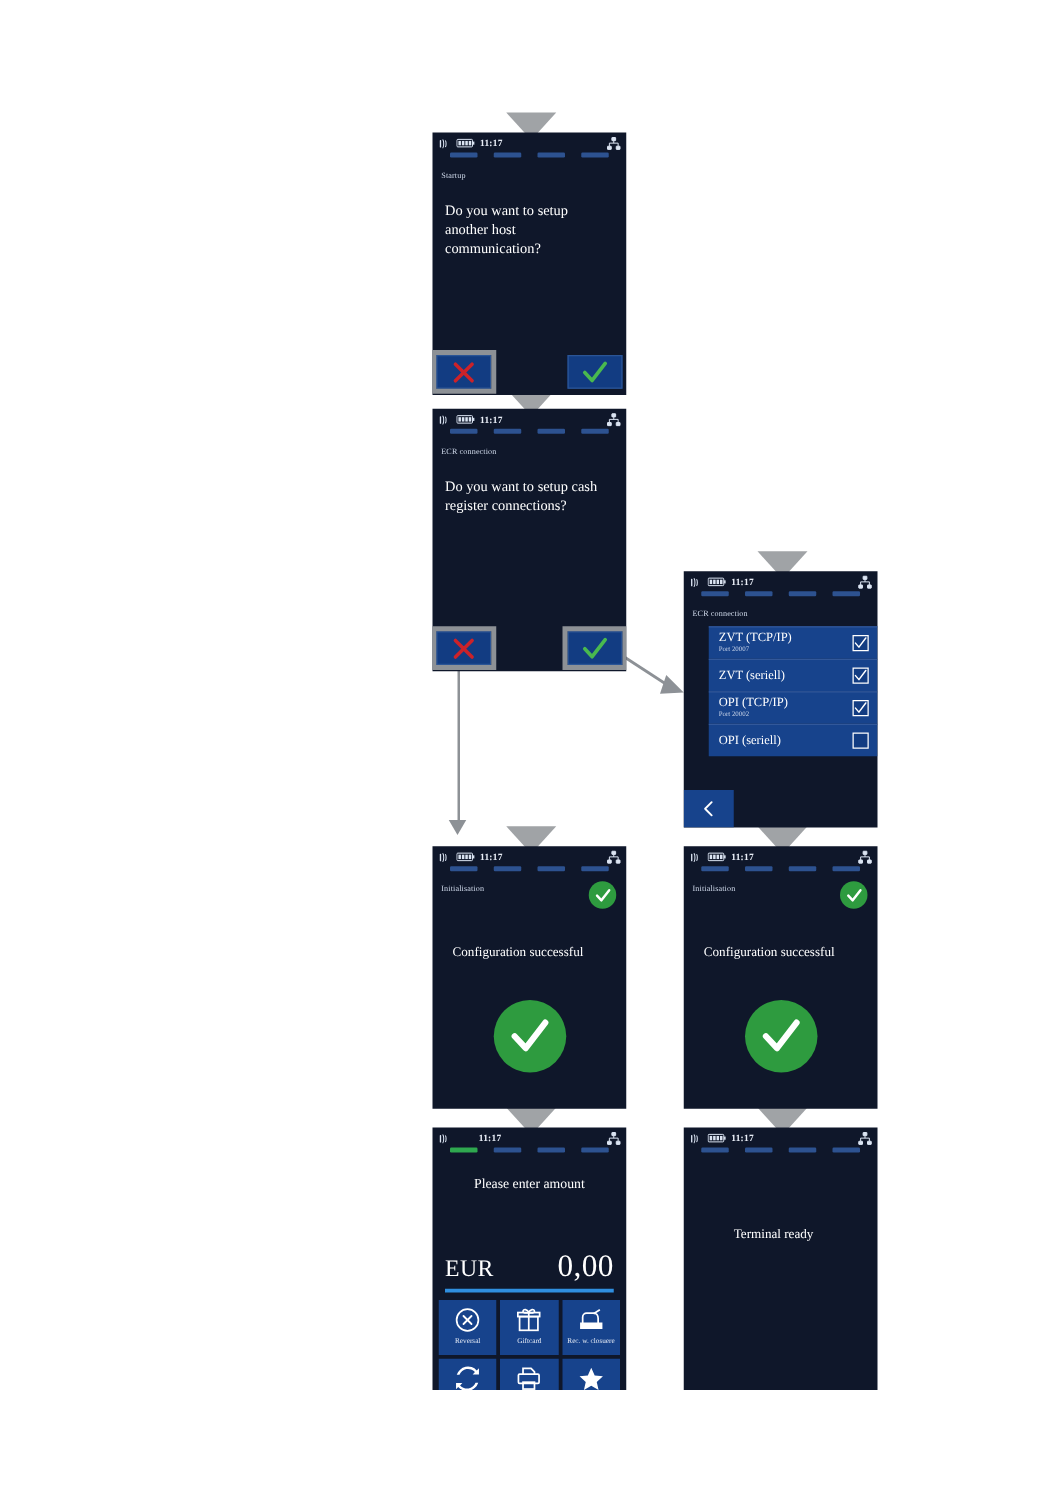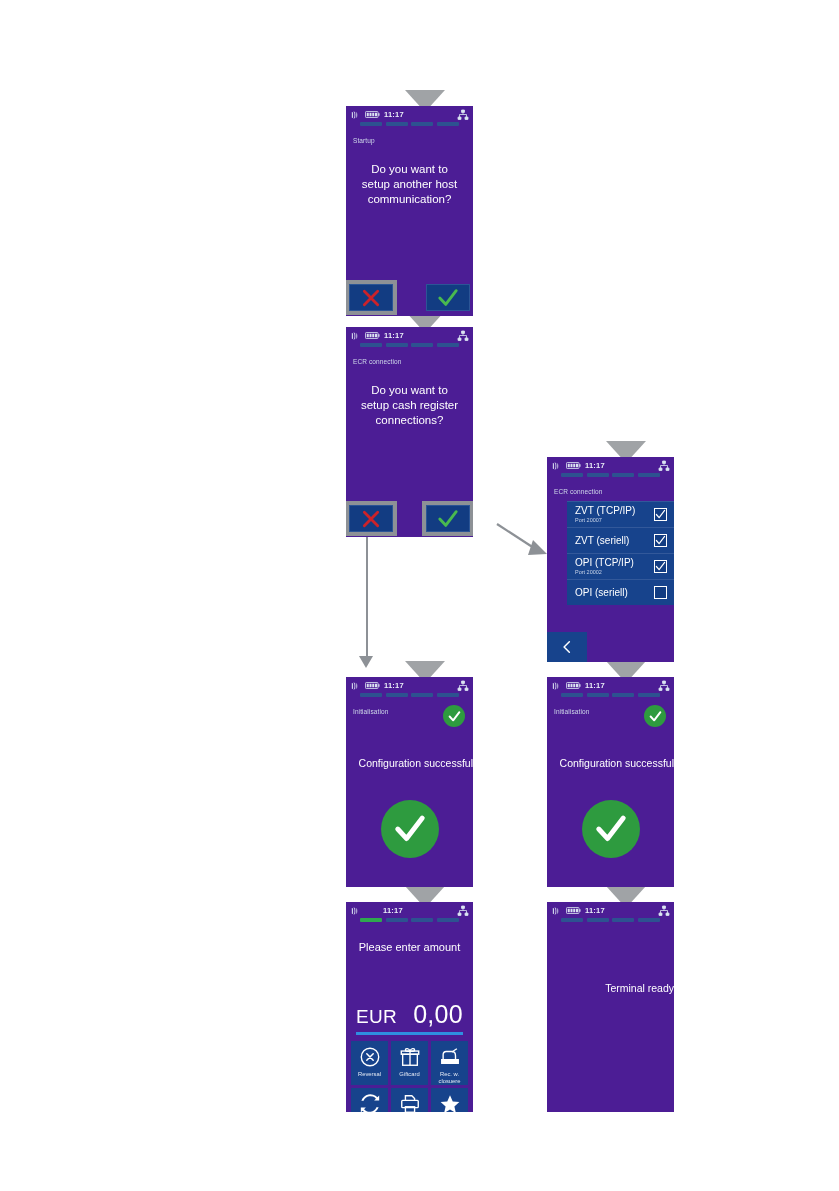--- a/index.html
+++ b/index.html
@@ -8,24 +8,25 @@
     background: #ffffff;
     font-family: "Liberation Sans", sans-serif;
     position: relative;
     overflow: hidden;
   }
   .canvas { position: absolute; inset: 0; }
 
   
   .screen {
     position: absolute;
-    width: 127px;
-    background: #4c1d95;
+    width: 155px;
+    background: #0f172a;
     color: #ffffff;
     overflow: hidden;
+    font-family: Liberation Serif, serif;
   }
   .screen.tall { height: 210px; }
 
   
   .statusbar {
     height: 15px;
     display: flex;
     align-items: center;
     padding: 2px 4px 0 5px;
     gap: 4px;
@@ -58,29 +59,28 @@
   
   .scr-title {
     font-size: 6.5px;
     color: #cfd9ea;
     padding: 6px 0 0 7px;
     letter-spacing: .1px;
   }
   .prompt {
     margin-top: 18px;
     padding: 0 10px;
-    text-align: center;
     font-size: 11.5px;
     line-height: 15px;
     color: #ffffff;
   }
   .centered-msg {
     position: absolute;
-    left: 0; right: 0;
-    text-align: right;
+    left: 16px; right: 0;
+    text-align: left;
     font-size: 10.5px;
     color: #ffffff;
   }
 
   
   .actionbar {
     position: absolute;
     left: 0; right: 0; bottom: 0;
     height: 34px;
     display: flex;

